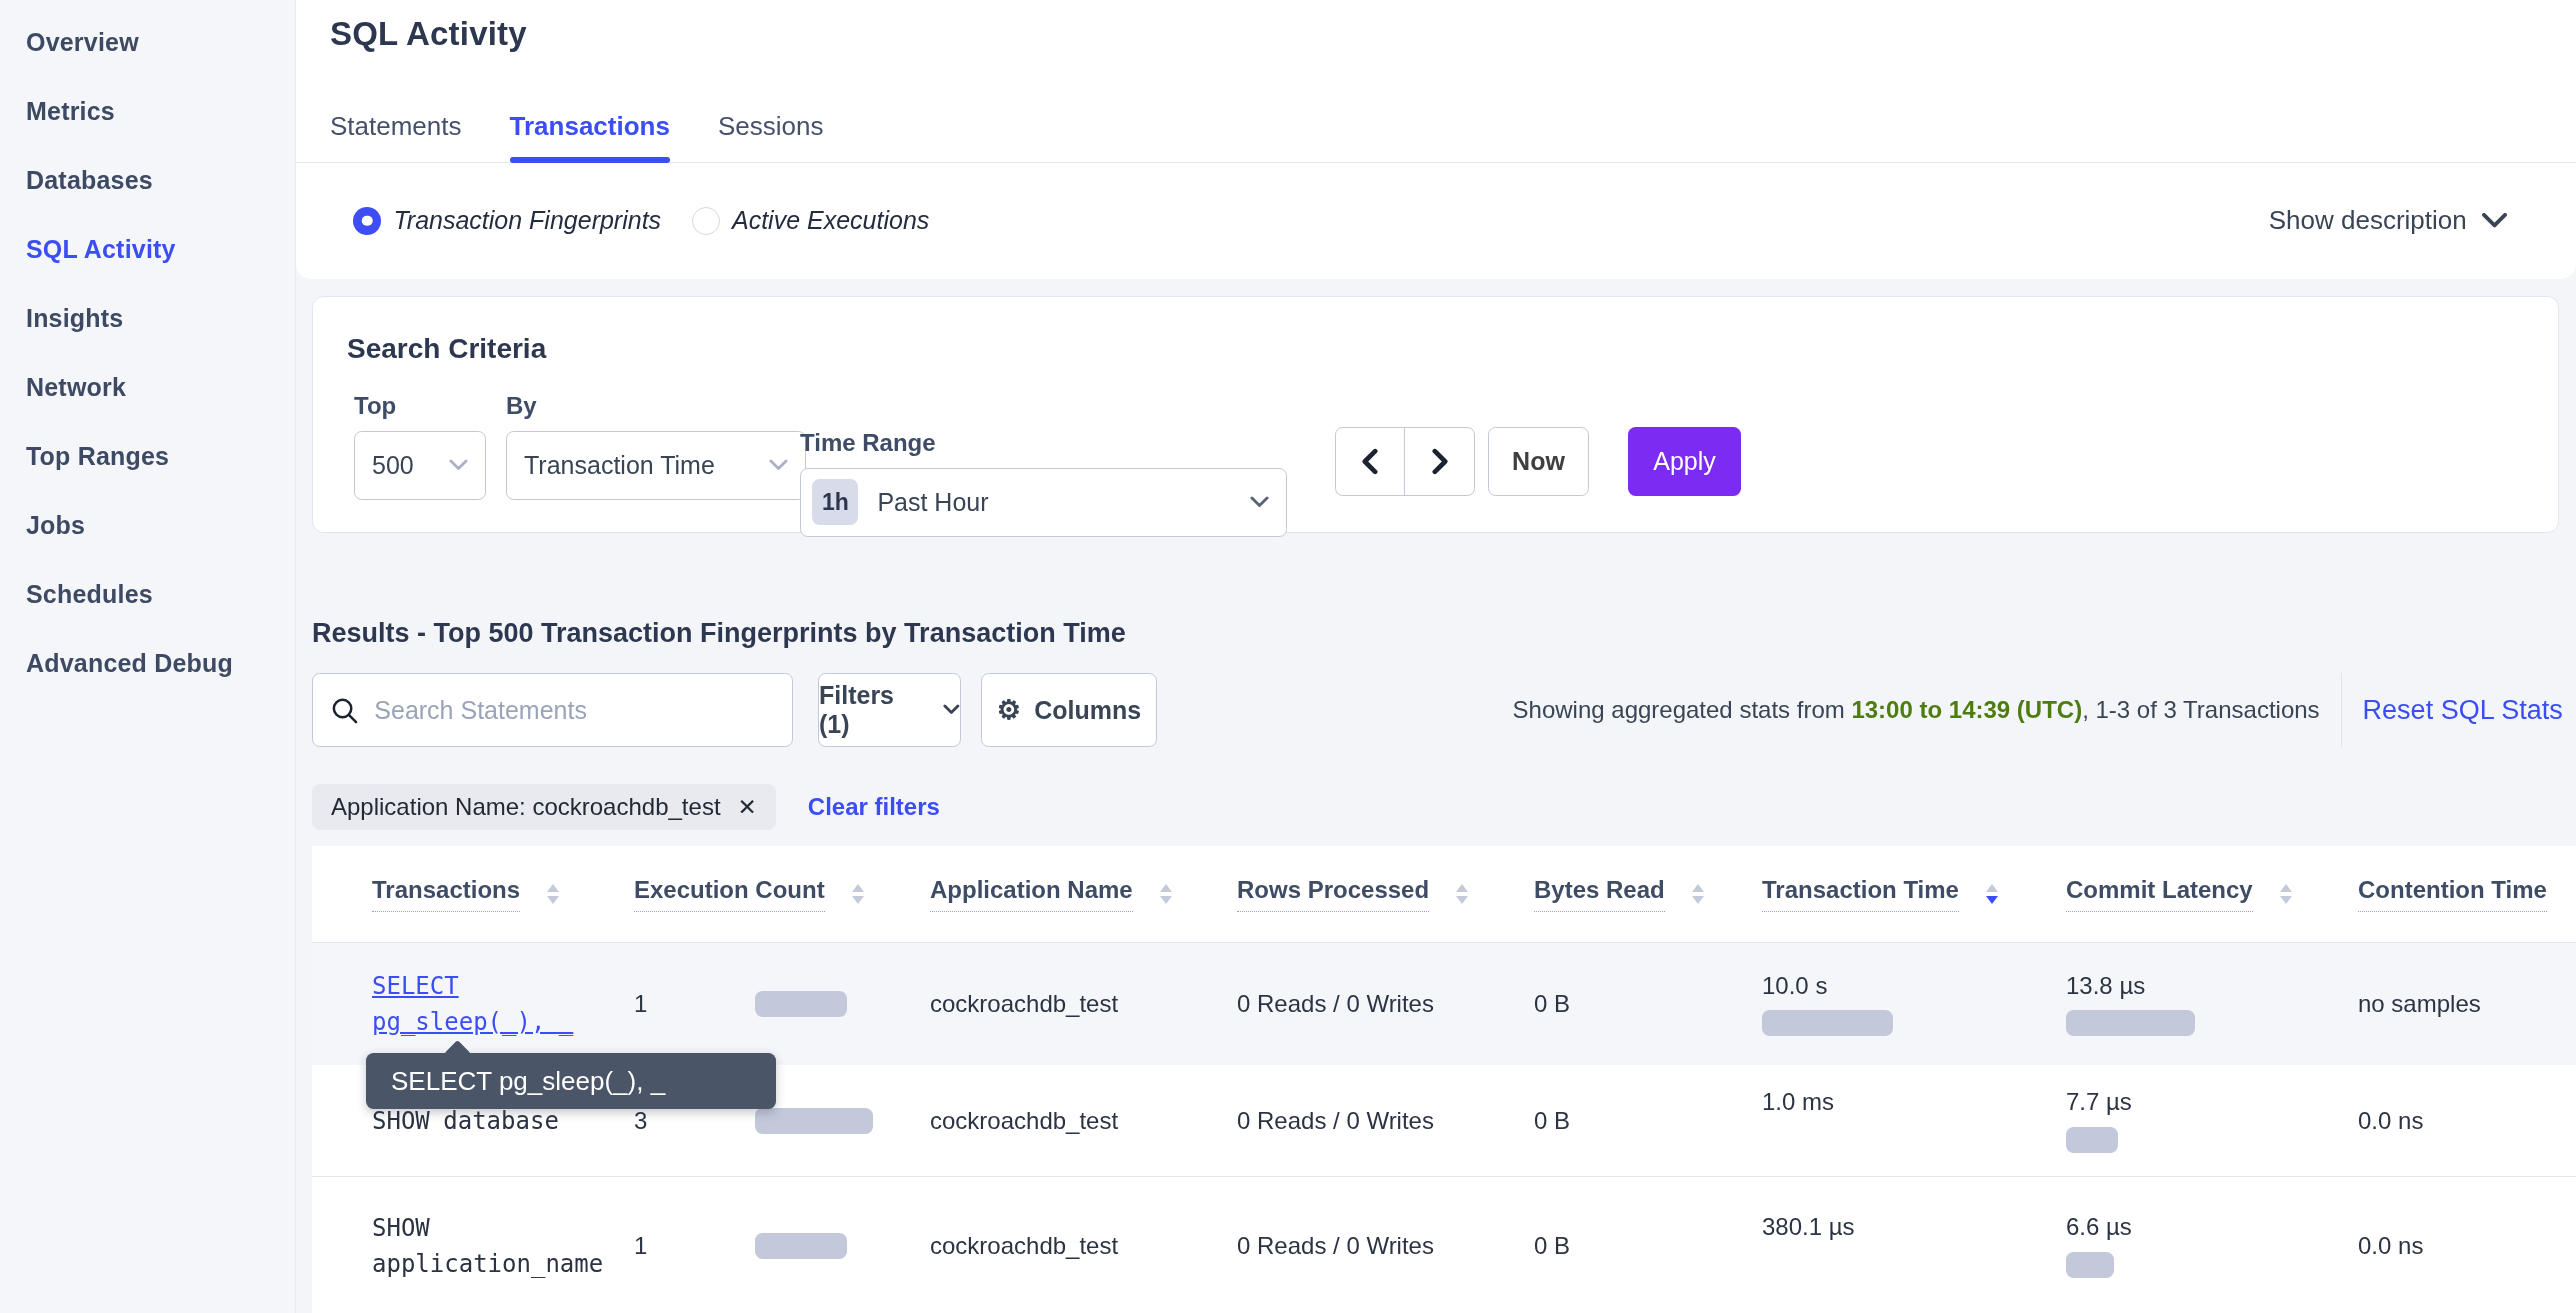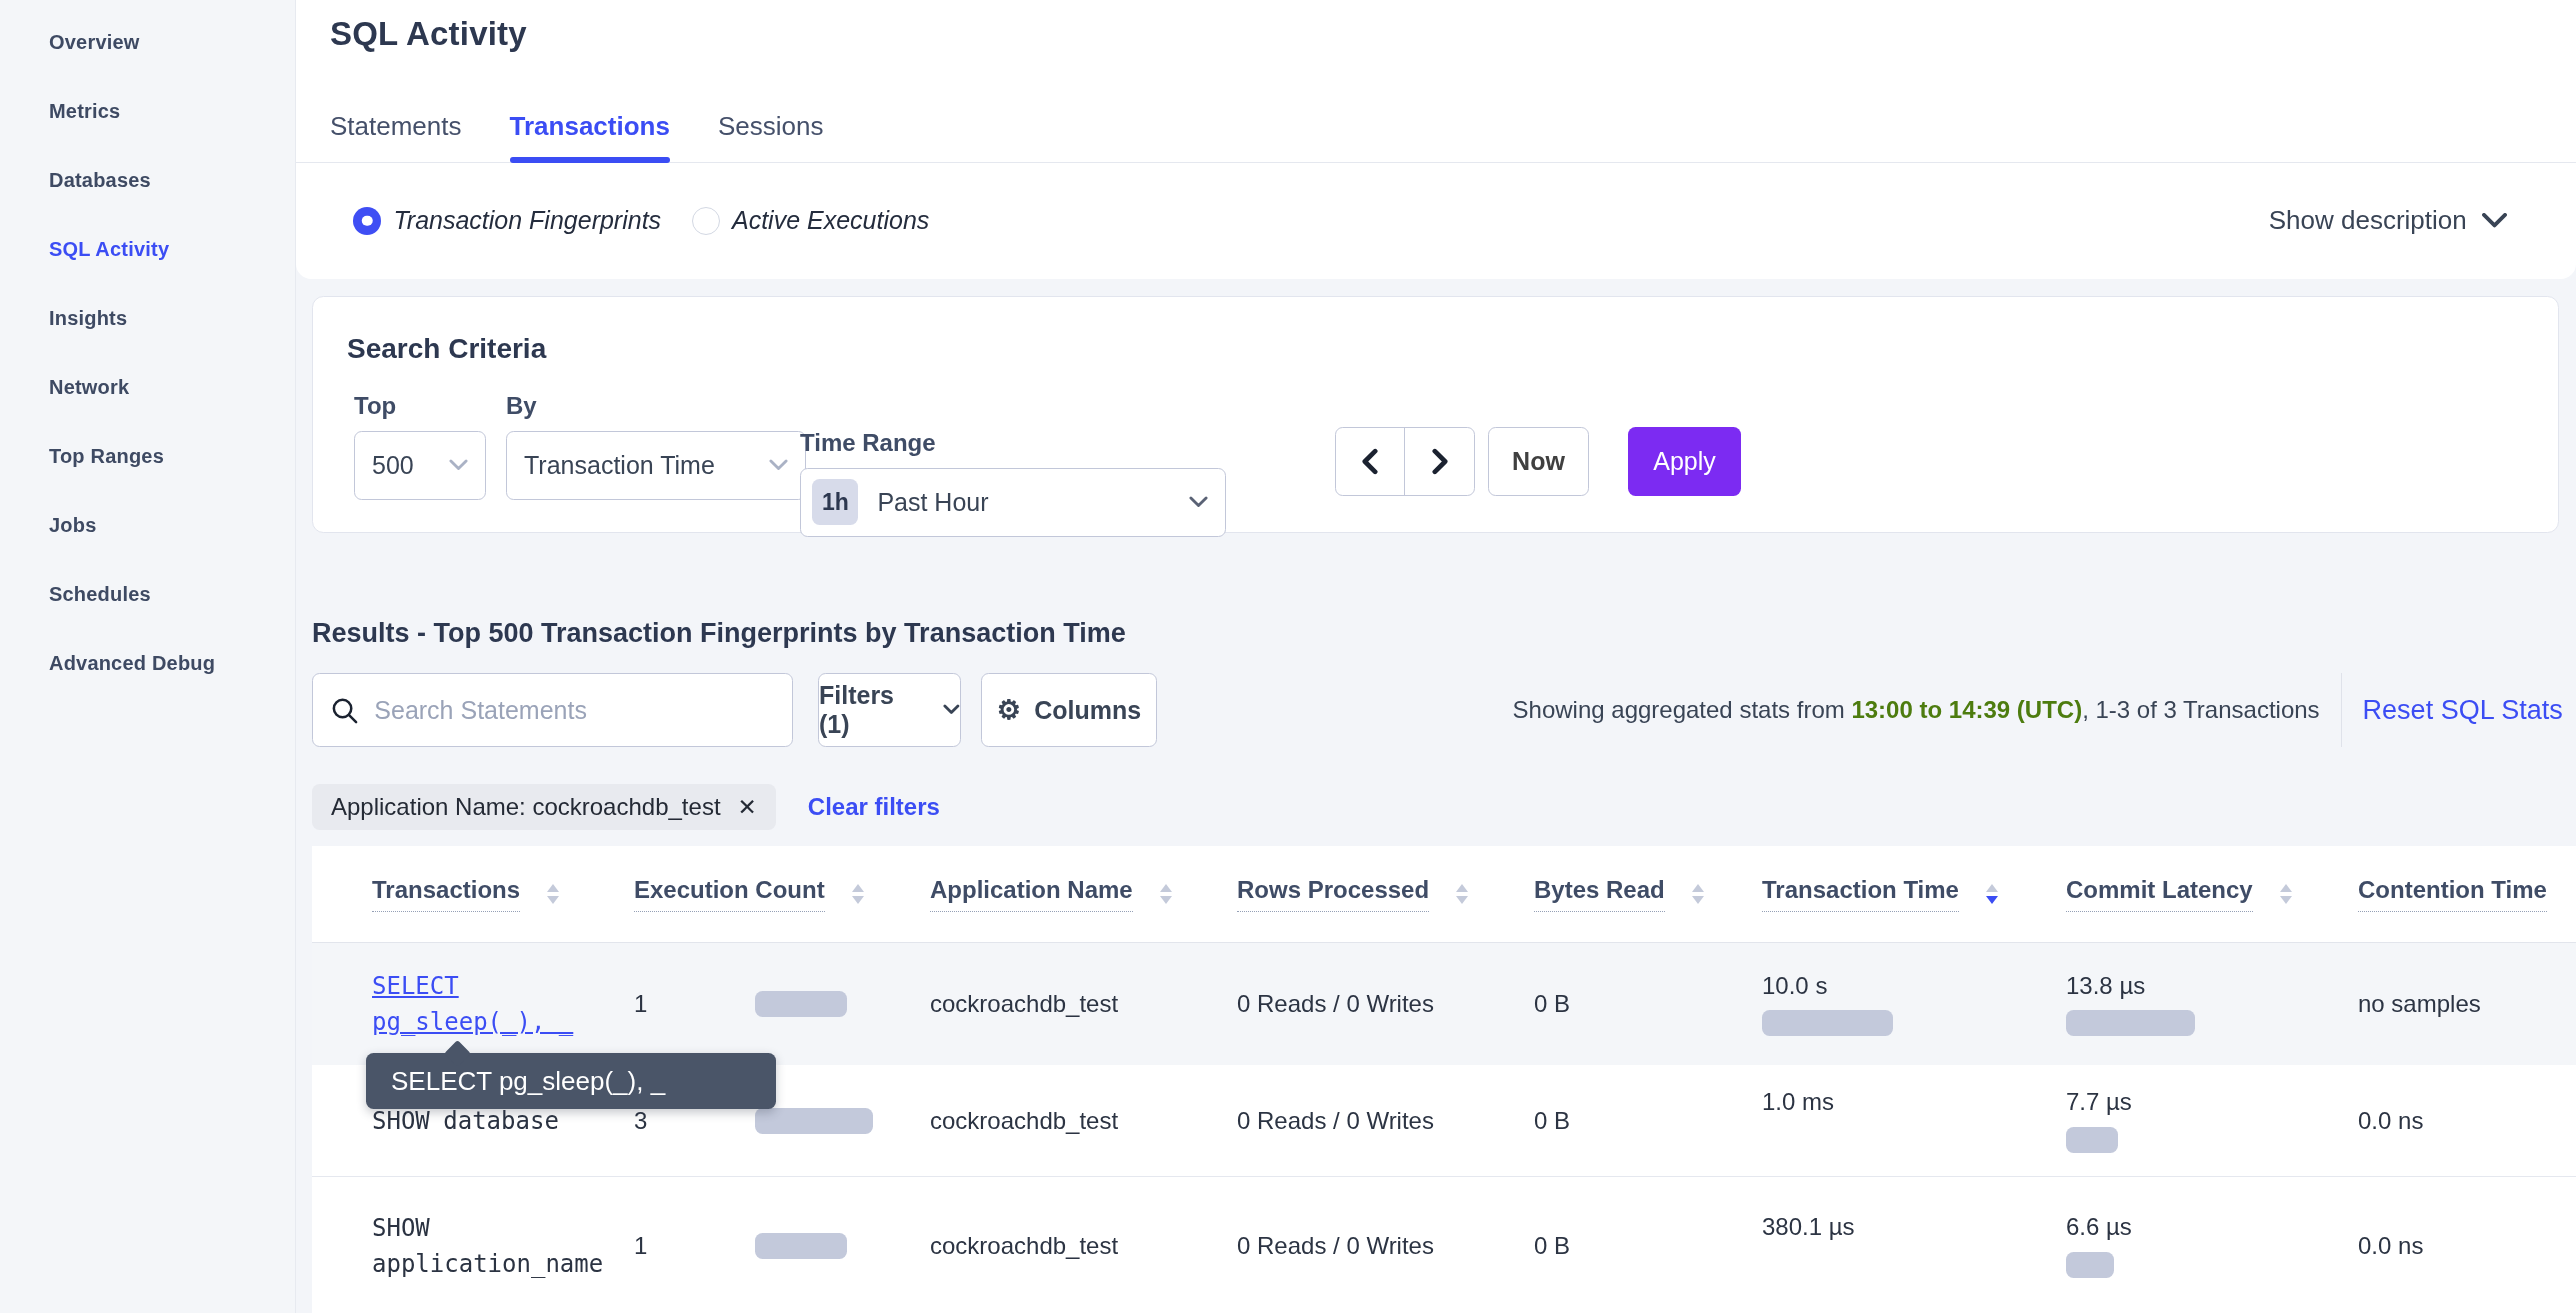--- a/index.html
+++ b/index.html
@@ -14,21 +14,21 @@
   #app { position:absolute; inset:0; }
 
   
   .sidebar {
     position:absolute; left:0; top:0; bottom:0; width:296px;
     background:#f4f6f9; border-right:1px solid #e7eaf0;
   }
   .sidebar ul { list-style:none; padding-top:7.6px; }
   .sidebar li {
     height:69px; display:flex; align-items:center;
-    padding-left:49px; font-size:20px; font-weight:600; color:#3e4a63;
+    padding-left:26px; font-size:25px; font-weight:600; color:#3e4a63;
     cursor:pointer; letter-spacing:0.2px;
   }
   .sidebar li.active { color:#3b4df4; }
 
   
   .content { position:absolute; left:296px; top:0; right:0; bottom:0; }
 
   
   .header-card {
     position:absolute; left:0; right:0; top:0; height:279px;
@@ -80,21 +80,21 @@
   .field { position:absolute; top:95px; }
   .field-label { font-size:24px; font-weight:700; color:#3f4c66; margin-bottom:10.5px; }
   .control {
     height:69px; background:#fff; border:1px solid #c2c7d9; border-radius:7.6px;
     display:flex; align-items:center; font-size:25px; color:#394455;
     padding:0 17px; cursor:pointer; position:relative;
   }
   .control .chev { margin-left:auto; }
   .f-top   { left:41px;  } .f-top .control   { width:132px; }
   .f-by    { left:193px; } .f-by .control    { width:300px; }
-  .f-range { left:487px;margin-top:37px; } .f-range .control { width:426px; padding-left:11.4px; }
+  .f-range { left:487px;margin-top:37px; } .f-range .control { width:487px; padding-left:11.4px; }
   .range-badge {
     width:46px; height:46px; border-radius:7.6px; background:#d7dbea;
     display:flex; align-items:center; justify-content:center;
     font-size:23px; font-weight:700; color:#2d3850; margin-right:19px;
   }
   .btn-row { position:absolute; top:130px; height:69px; display:flex; align-items:center; }
   .arrow-group {
     left:1022px; width:140px; border:1px solid #c2c7d9; border-radius:7.6px; background:#fff;
     overflow:hidden;
   }

